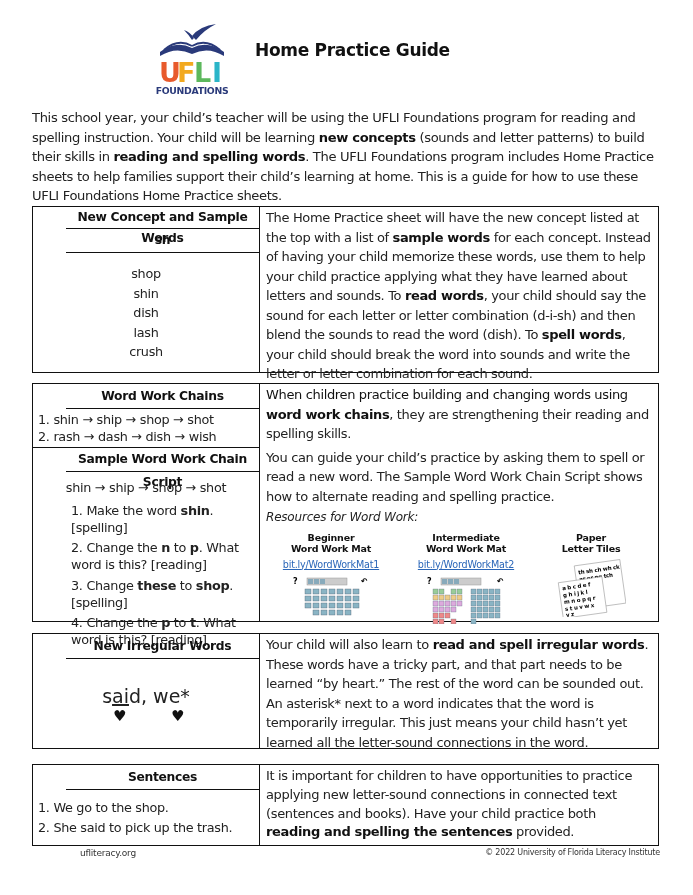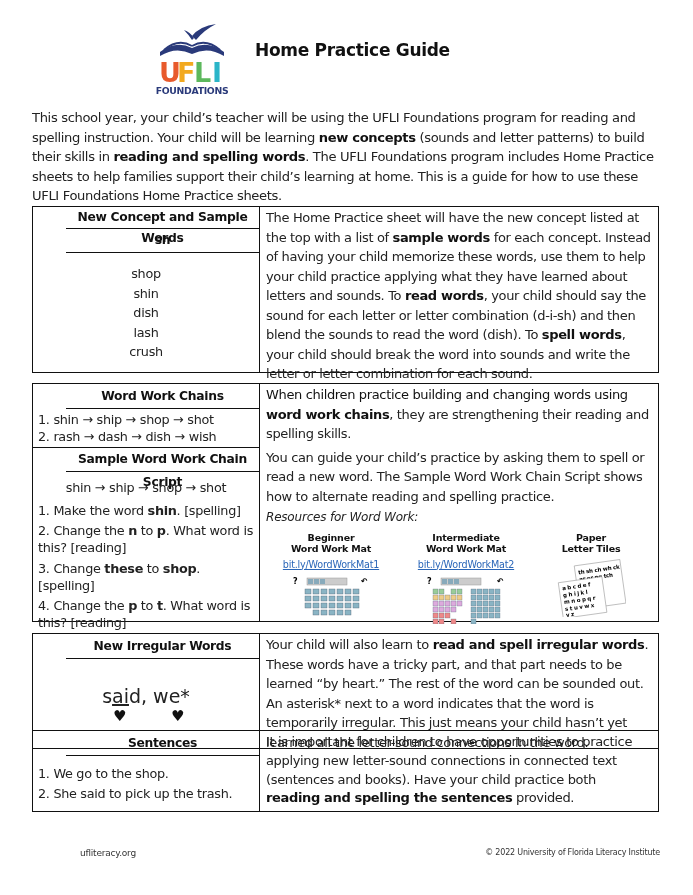--- a/index.html
+++ b/index.html
@@ -12,21 +12,21 @@
   .sec { position:absolute; left:32px; width:627px; border:1.5px solid #111; box-sizing:border-box; display:flex; }
   .lc { width:227px; border-right:1.5px solid #111; box-sizing:border-box; display:flex; flex-direction:column; }
   .rc { flex:1; padding:1px 6px 0 6px; font-size:13px; line-height:19.5px; letter-spacing:-0.35px; color:#222; }
   .rc b { color:#111; }
   .hd { font-weight:bold; font-size:12.3px; text-align:center; border-bottom:1.5px solid #111; height:21px; line-height:21px; color:#111; letter-spacing:-0.3px;margin-left:33px; }
   .cellbody { font-size:12.8px; line-height:19.5px; color:#222; letter-spacing:-0.3px; }
   .words { text-align:center; padding-top:11px; }
   .chain-list { padding:2px 5px 2px 5px; border-bottom:1.5px solid #111; line-height:17px; }
   .script-top { text-align:center; padding:6px 0 4px; }
   .script-steps { padding:0 5px; }
-  .script-steps div { line-height:17px; margin-bottom:3.5px; }
+  .script-steps div { line-height:17px; margin-bottom:3.5px;margin-left:33px; }
   .resources { font-size:12px; font-style:italic; margin-top:2px; letter-spacing:-0.2px; }
   .res-grid { display:flex; margin-top:4px; }
   .res { text-align:center; font-size:9.5px; line-height:11.5px; font-weight:bold; color:#111; letter-spacing:-0.2px; }
   .res .link { display:block; color:#2a66b8; text-decoration:underline; font-weight:normal; font-size:9.6px; margin-top:4px; }
   .mat { margin:6px auto 0; }
   .irr-word { text-align:center; font-size:19px; padding-top:26px; letter-spacing:0; color:#222; position:relative; }
   .irr-word u { text-decoration:underline; text-decoration-thickness:1.5px; }
   .heart { font-size:15px; position:absolute; line-height:1; color:#111; }
   .sent-list { padding:8px 5px; line-height:22px; }
   .footer { top:848px; font-size:9px; color:#333; letter-spacing:-0.2px;margin-left:48px; }
@@ -226,21 +226,21 @@
     <div class="hd" style="height:24px; line-height:24px;">New Irregular Words</div>
     <div class="irr-word">
       <span>s</span><u>ai</u><span>d, </span><span>we*</span>
       <span class="heart" style="left:80px; top:50px;">♥</span>
       <span class="heart" style="left:138px; top:50px;">♥</span>
     </div>
   </div>
   <div class="rc"><span>Your child will also learn to </span><b>read and spell irregular words</b><span>. These words have a tricky part, and that part needs to be learned “by heart.” The rest of the word can be sounded out. An asterisk* next to a word indicates that the word is temporarily irregular. This just means your child hasn’t yet learned all the letter-sound connections in the word.</span></div>
 </div>
 
-<div class="sec" style="top:730px; height:82px;">
+<div class="sec" style="top:764px; height:82px;">
   <div class="lc">
     <div class="hd" style="height:24px; line-height:24px;">Sentences</div>
     <div class="cellbody sent-list" style="line-height:20px; padding-top:8px;">
       <div>1. We go to the shop.</div>
       <div>2. She said to pick up the trash.</div>
     </div>
   </div>
   <div class="rc" style="line-height:18.8px; padding-top:2px;"><span>It is important for children to have opportunities to practice applying new letter-sound connections in connected text (sentences and books). Have your child practice both </span><b>reading and spelling the sentences</b><span> provided.</span></div>
 </div>
 

